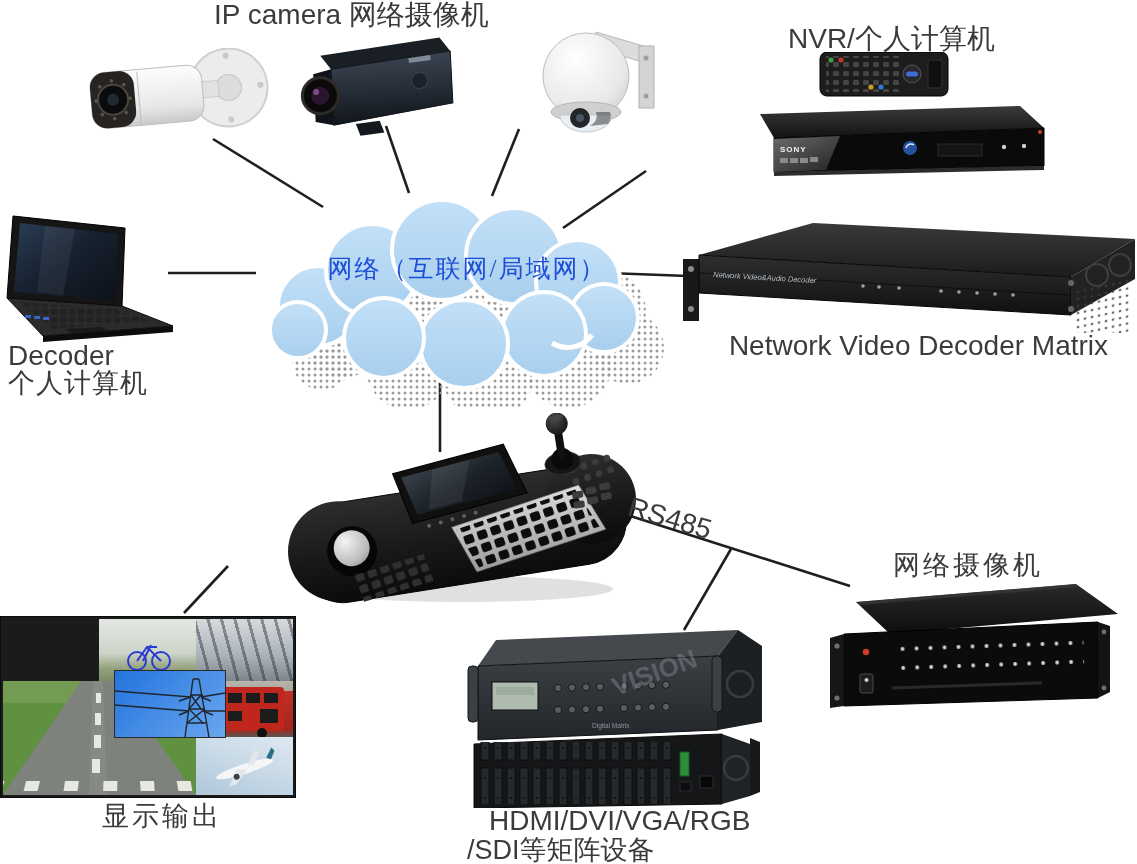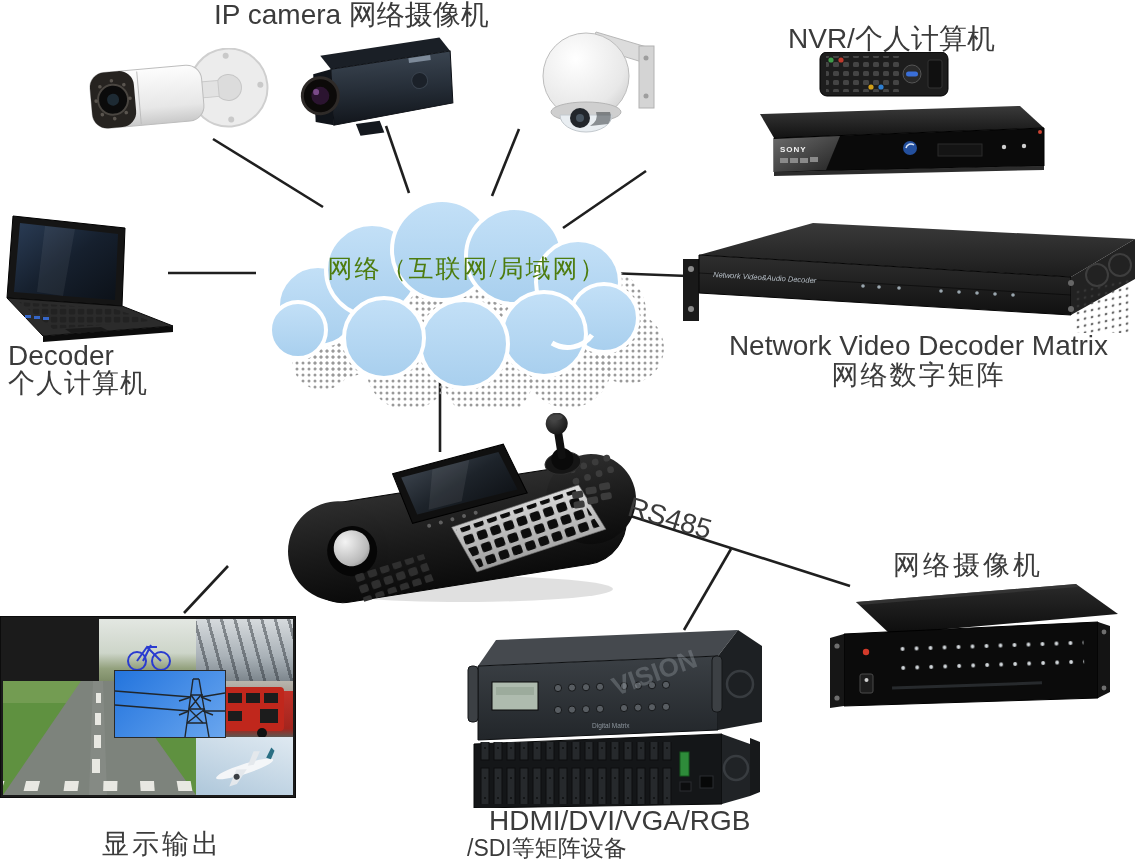--- a/index.html
+++ b/index.html
@@ -9,21 +9,21 @@
   }
   .lbl{
     position:absolute;color:#3b3b3b;white-space:nowrap;line-height:1.05;
     font-family:"Liberation Sans", sans-serif;
   }
   .lbl.serif{font-family:"Liberation Serif", serif;}
   .lbl.center{text-align:center;}
   #connector-layer{position:absolute;left:0;top:0;z-index:1;}
   .device{position:absolute;z-index:2;}
   .lbl{z-index:3;}
-  #cloud-label{z-index:3;letter-spacing:2px;color:#4d7c0f;}
+  #cloud-label{z-index:3;letter-spacing:2px;color:#1d4ed8;}
   #rs485-label{transform:rotate(16.5deg);transform-origin:left top;}
   
   #video-wall{background:#1b1b1b;border:1px solid #0c0c0c;}
   .vw-tile{position:absolute;overflow:hidden;}
   .vw-airport{background:
      repeating-linear-gradient(90deg, rgba(18,20,22,.80) 0 6px, rgba(255,255,255,0) 6px 24px),
      linear-gradient(180deg,#c3c7ca 0%,#949c a0 0%,#8f979b 55%,#3a4043 78%,#23282b 100%);}
   .vw-bike{background:linear-gradient(180deg,#e3e7e2 0%,#cdd5c9 55%,#93a17d 80%,#7e8d68 100%);}
   .vw-esc{background:
      repeating-linear-gradient(75deg, rgba(40,46,52,.45) 0 3px, rgba(255,255,255,0) 3px 13px),
@@ -522,24 +522,23 @@
   </div>
 
   <div class="lbl" style="left:214px;top:0px;font-size:28px;">IP camera 网络摄像机</div>
 
   <div class="lbl" style="left:788px;top:24px;font-size:28px;">NVR/个人计算机</div>
 
   <div class="lbl" style="left:8px;top:341px;font-size:28px;">Decoder</div>
   <div class="lbl serif" style="left:8px;top:369px;font-size:27px;letter-spacing:1px;">个人计算机</div>
 
   <div class="lbl center" style="left:700px;top:331px;width:437px;font-size:28px;">Network Video Decoder Matrix</div>
-  <div class="lbl serif center" style="left:700px;top:361px;width:437px;font-size:27px;letter-spacing:2px;">网络数字矩阵</div>
 
   <div id="rs485-label" class="lbl" style="left:633px;top:492px;font-size:28px;">RS485</div>
 
   <div class="lbl serif" style="left:893px;top:551px;font-size:27px;letter-spacing:3px;">网络摄像机</div>
 
-  <div class="lbl serif" style="left:102px;top:802px;font-size:27px;letter-spacing:3px;margin-top:28px;">显示输出</div>
+  <div class="lbl serif" style="left:102px;top:802px;font-size:27px;letter-spacing:3px;">显示输出</div>
 
   <div class="lbl" style="left:489px;top:806px;font-size:28px;">HDMI/DVI/VGA/RGB</div>
-  <div class="lbl" style="left:467px;top:836px;font-size:23px;">/SDI等矩阵设备</div>
+  <div class="lbl" style="left:467px;top:836px;font-size:27px;">/SDI等矩阵设备</div>
 
 </div>
 
 </body></html>

